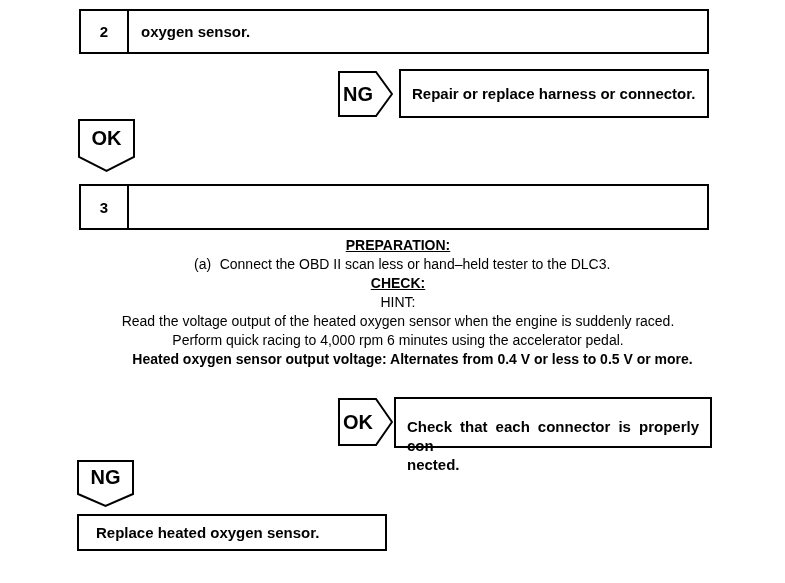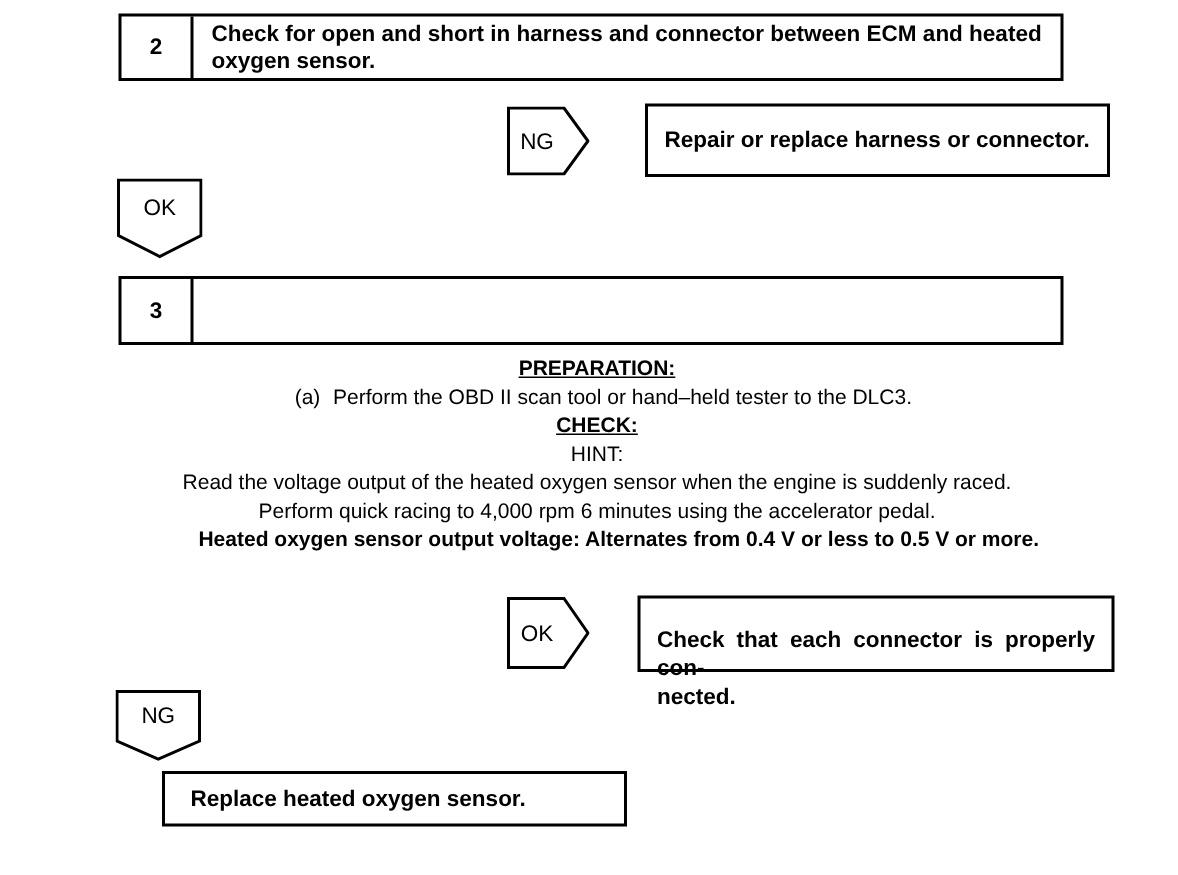--- a/index.html
+++ b/index.html
@@ -15,27 +15,27 @@
     width:48px; border-right:2px solid #000; flex:0 0 48px;
     display:flex; align-items:center; justify-content:center;
     font-weight:bold; font-size:15px;
   }
   .step-text {
     padding:4px 12px; font-weight:bold; font-size:15px; line-height:18px;
     display:flex; flex-direction:column; justify-content:center;
   }
   .action-box {
     display:flex; flex-direction:column; justify-content:center;
-    font-weight:bold; font-size:15px; line-height:19px; padding:4px 11px;margin-left:31px;
+    font-weight:bold; font-size:15px; line-height:19px; padding:4px 11px;
   }
   .pentagon { position:absolute; }
   .pentagon svg { display:block; }
   .pentagon .pent-label {
     position:absolute; display:flex; align-items:center; justify-content:center;
-    font-weight:normal; font-size:15px;
+    font-weight:bold; font-size:20px;
   }
   .pent-right .pent-label { left:0; top:0; width:40px; height:100%; }
   .pent-down  .pent-label { left:0; top:0; width:100%; height:38px; }
   #procedure {
     position:absolute; left:78px; top:236px; width:640px;
     font-size:14px; line-height:19px;text-align:center;
   }
   .proc-line { white-space:nowrap; }
   .proc-label { font-weight:bold; text-decoration:underline; }
   .marker { display:inline-block; width:34px; }
@@ -43,21 +43,20 @@
   .justify-first { text-align:justify; text-align-last:justify; }
 </style>
 </head>
 <body>
 
 <div id="canvas">
 
   <div class="rect-box step-box" style="left:79px; top:9px; width:630px; height:45px;">
     <div class="num-cell">2</div>
     <div class="step-text">
-      <span>Check for open and short in harness and connector between ECM and heated</span>
       <span>oxygen sensor.</span>
     </div>
   </div>
 
   <div class="pentagon pent-right" style="left:338px; top:71px; width:55px; height:46px;">
     <svg width="55" height="46" viewBox="0 0 55 46">
       <polygon points="1,1 38,1 54,23 38,45 1,45" fill="#ffffff" stroke="#000000" stroke-width="2" stroke-linejoin="miter"></polygon>
     </svg>
     <span class="pent-label">NG</span>
   </div>
@@ -75,21 +74,21 @@
 
   <div class="rect-box step-box" style="left:79px; top:184px; width:630px; height:46px;">
     <div class="num-cell">3</div>
   </div>
 
   <div id="procedure">
     <div class="proc-line">
       <span class="proc-label">PREPARATION:</span>
     </div>
     <div class="proc-line">
-      <span class="marker">(a)</span><span>Perform the OBD II scan tool or hand–held tester to the DLC3.</span>
+      <span class="marker">(a)</span><span>Connect the OBD II scan less or hand–held tester to the DLC3.</span>
     </div>
     <div class="proc-line">
       <span class="proc-label">CHECK:</span>
     </div>
     <div class="proc-line">HINT:</div>
     <div class="proc-line">Read the voltage output of the heated oxygen sensor when the engine is suddenly raced.</div>
     <div class="proc-line">Perform quick racing to 4,000 rpm 6 minutes using the accelerator pedal.</div>
     <div class="proc-line spec-line">Heated oxygen sensor output voltage: Alternates from 0.4 V or less to 0.5 V or more.</div>
   </div>
 

